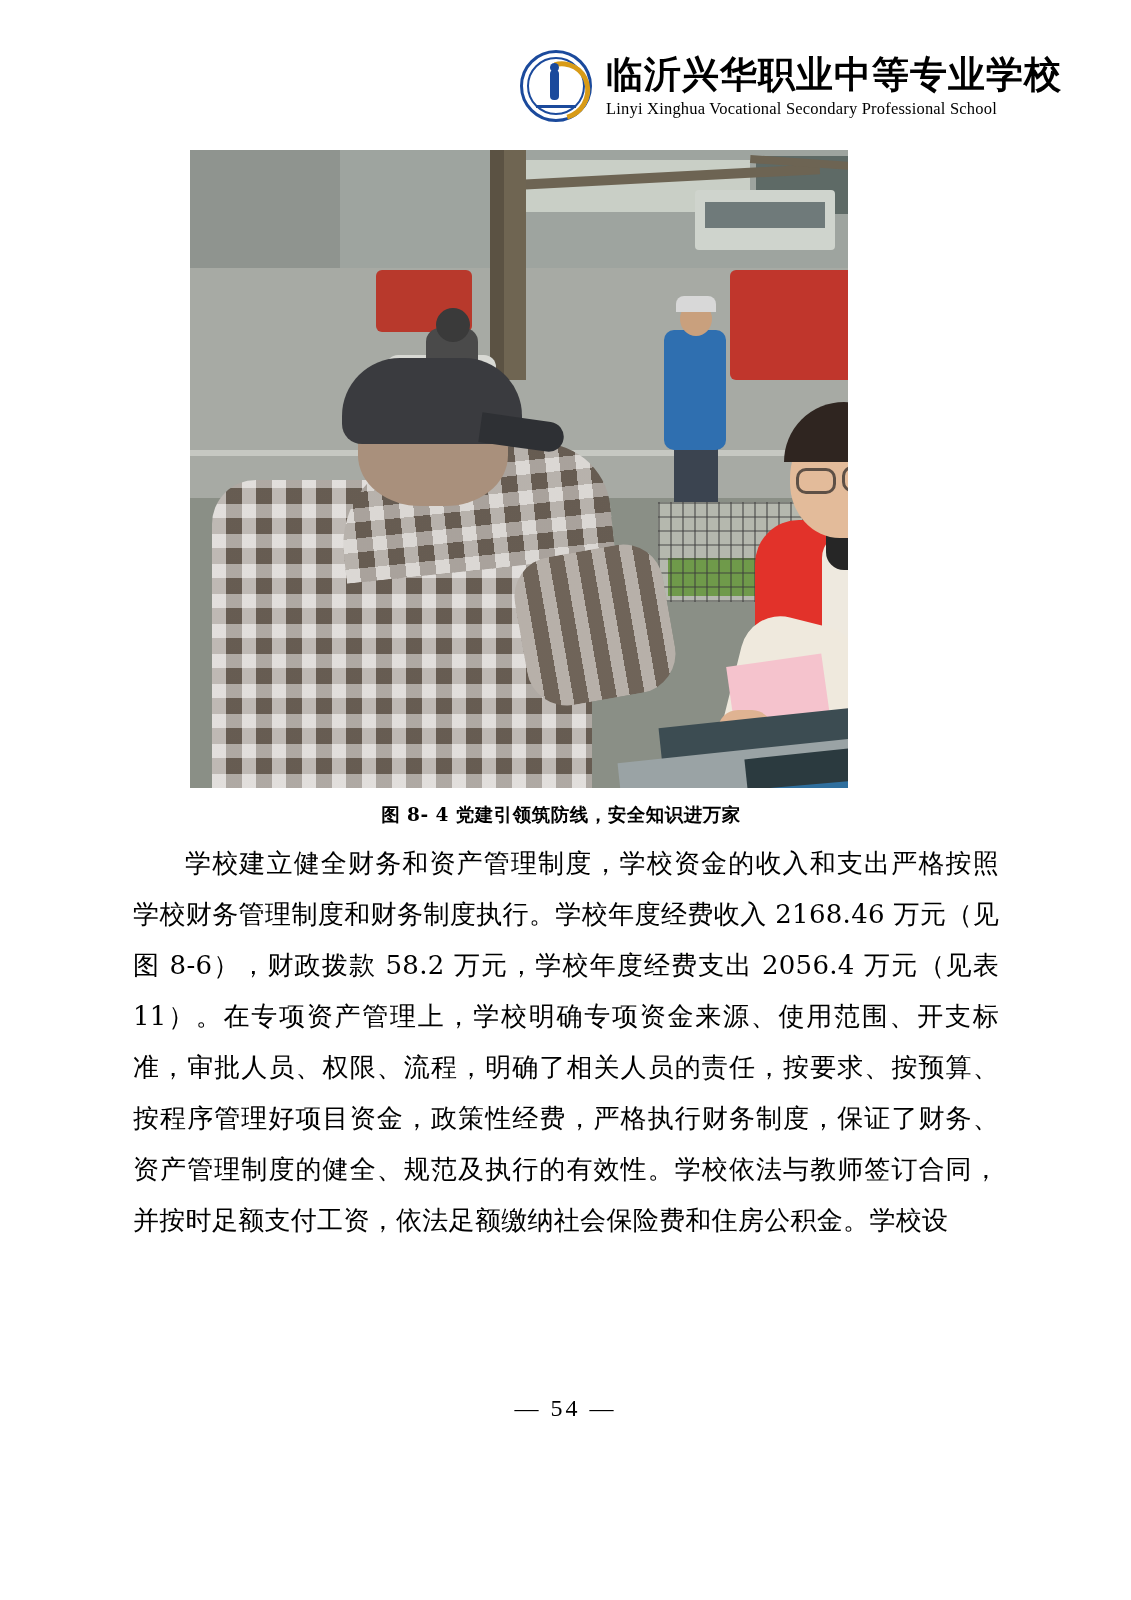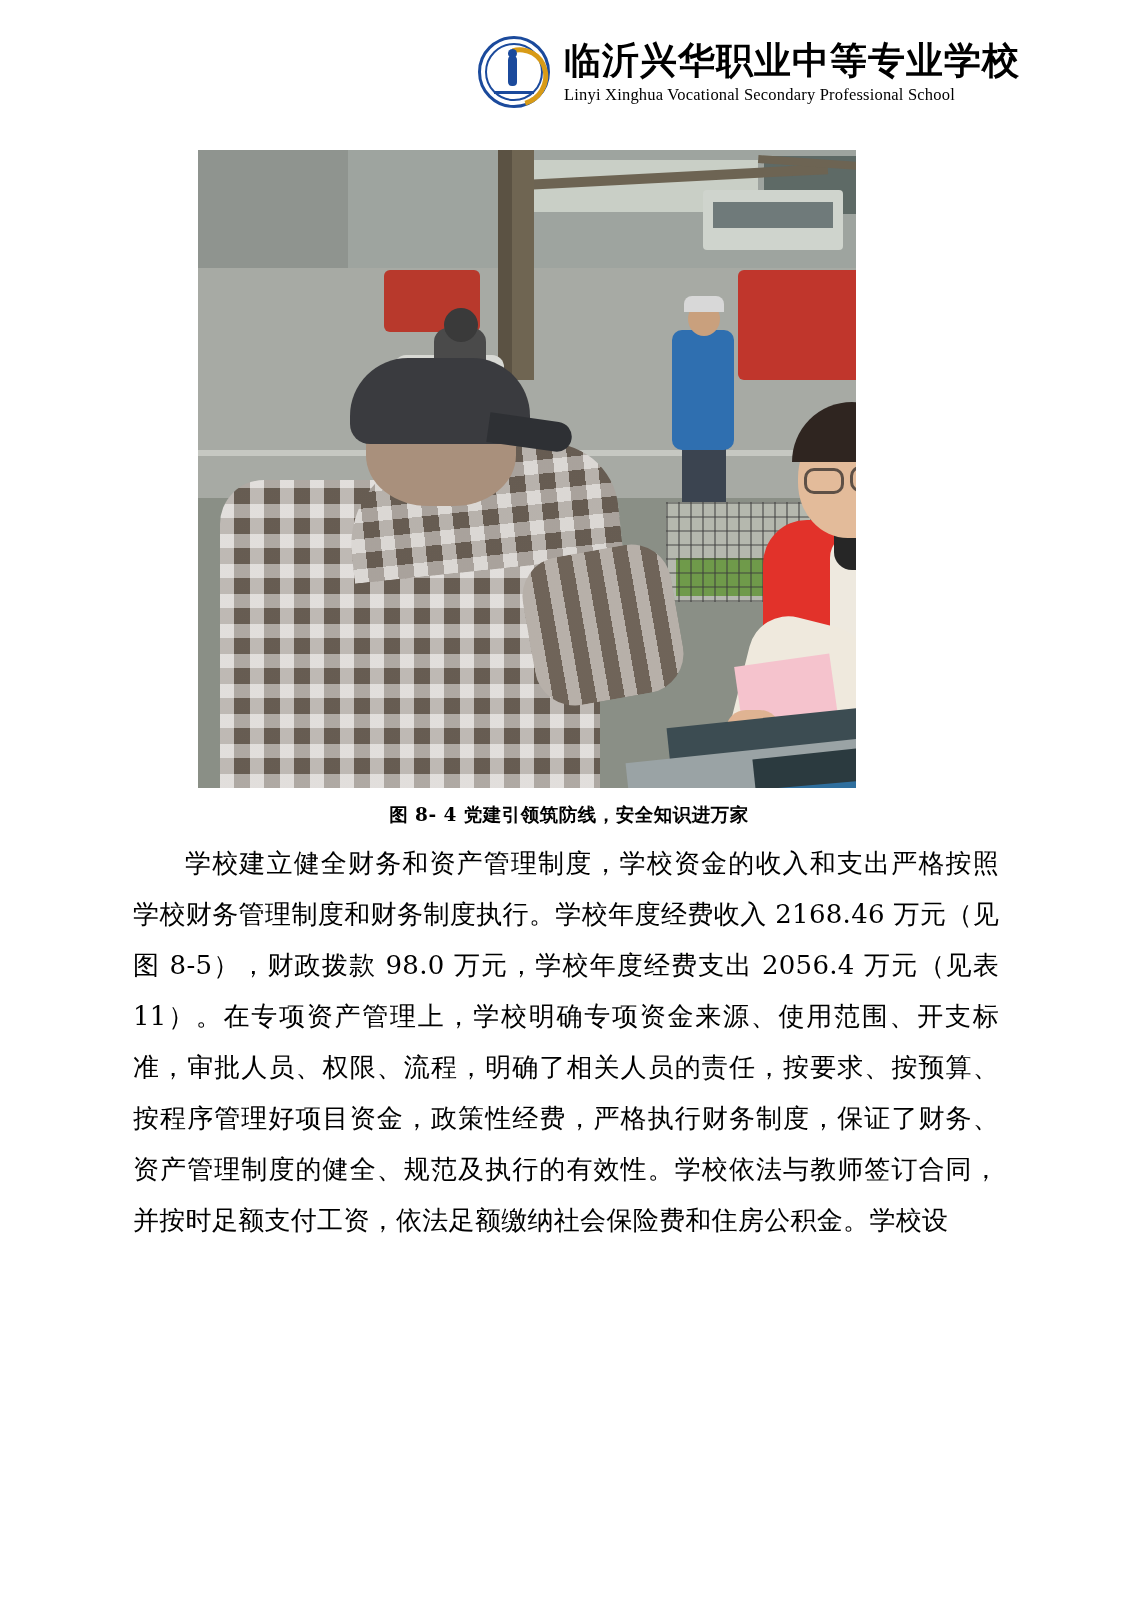--- a/index.html
+++ b/index.html
@@ -12,28 +12,28 @@
     width: 1131px;
     height: 1600px;
     background: #ffffff;
     font-family: "Liberation Serif", "DejaVu Serif", serif;
     overflow: hidden;
   }
 
   
   .header {
     position: absolute;
-    top: 27px;
+    top: 41px;
     left: 0;
     width: 1131px;
     height: 90px;
     display: flex;
     align-items: center;
     justify-content: flex-end;
-    padding-right: 111px;
+    padding-right: 69px;
     box-sizing: border-box;
   }
   .logo-mark {
     width: 72px;
     height: 72px;
     position: relative;
     margin-right: 14px;
     flex: none;
   }
   .logo-mark .ring-outer {
@@ -106,21 +106,21 @@
     font-size: 16.5px;
     color: #000000;
     margin-top: 6px;
     letter-spacing: 0.2px;
     font-family: "Liberation Serif", serif;
   }
 
   
   .figure-block {
     position: absolute;
-    left: 198px;
+    left: 190px;
     top: 150px;
     width: 742px;
   }
   .photo {
     width: 658px;
     height: 638px;
     position: relative;
     overflow: hidden;
     background: #8a8f86;
   }
@@ -326,17 +326,18 @@
         <div class="truck-bed"></div>
         <div class="blue-panel2"></div>
         <div class="blue-panel"></div>
 
       </div>
     </div>
     <div class="figure-caption">图 8- 4 党建引领筑防线，安全知识进万家</div>
   </div>
 
   <div class="body-text">
-    <p class="para">学校建立健全财务和资产管理制度，学校资金的收入和支出严格按照学校财务管理制度和财务制度执行。学校年度经费收入 2168.46 万元（见图 8-5），财政拨款 98.0 万元，学校年度经费支出 2056.4 万元（见表 11）。在专项资产管理上，学校明确专项资金来源、使用范围、开支标准，审批人员、权限、流程，明确了相关人员的责任，按要求、按预算、按程序管理好项目资金，政策性经费，严格执行财务制度，保证了财务、资产管理制度的健全、规范及执行的有效性。学校依法与教师签订合同，并按时足额支付工资，依法足额缴纳社会保险费和住房公积金。学校设</p>
+    <p class="para">学校建立健全财务和资产管理制度，学校资金的收入和支出严格按照学校财务管理制度和财务制度执行。学校年度经费收入 2168.46 万元（见图 8-6），财政拨款 58.2 万元，学校年度经费支出 2056.4 万元（见表 11）。在专项资产管理上，学校明确专项资金来源、使用范围、开支标准，审批人员、权限、流程，明确了相关人员的责任，按要求、按预算、按程序管理好项目资金，政策性经费，严格执行财务制度，保证了财务、资产管理制度的健全、规范及执行的有效性。学校依法与教师签订合同，并按时足额支付工资，依法足额缴纳社会保险费和住房公积金。学校设</p>
   </div>
 
+  <div class="page-number">— 54 —</div>
 
 </div>
 
 </body></html>

